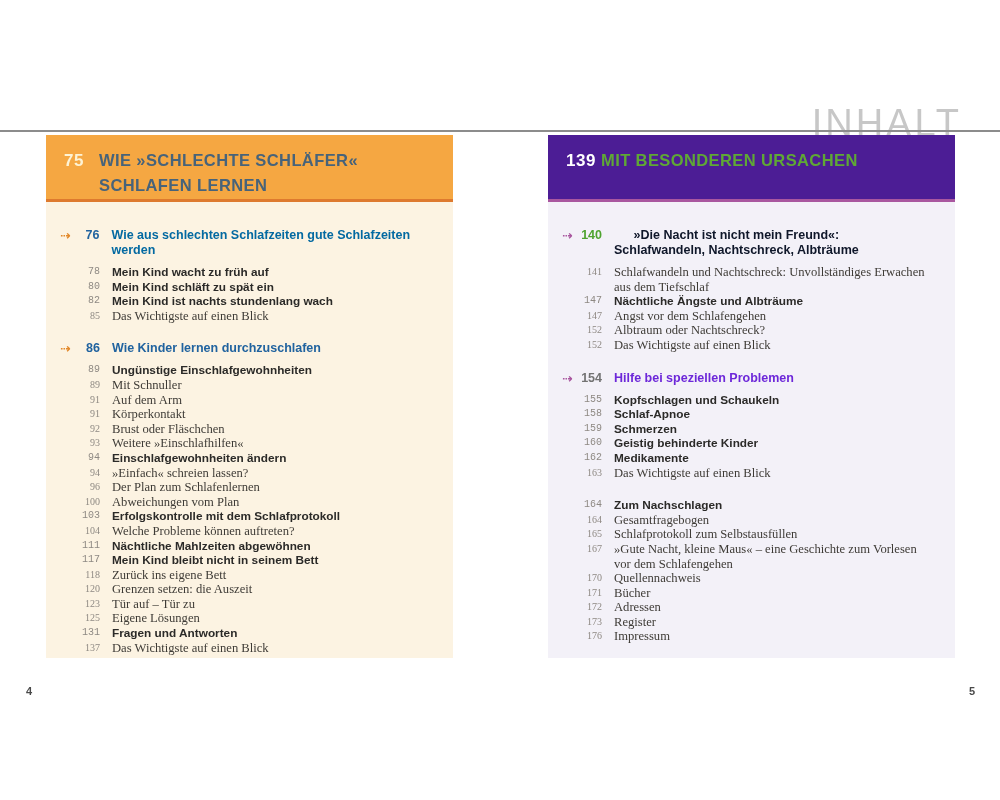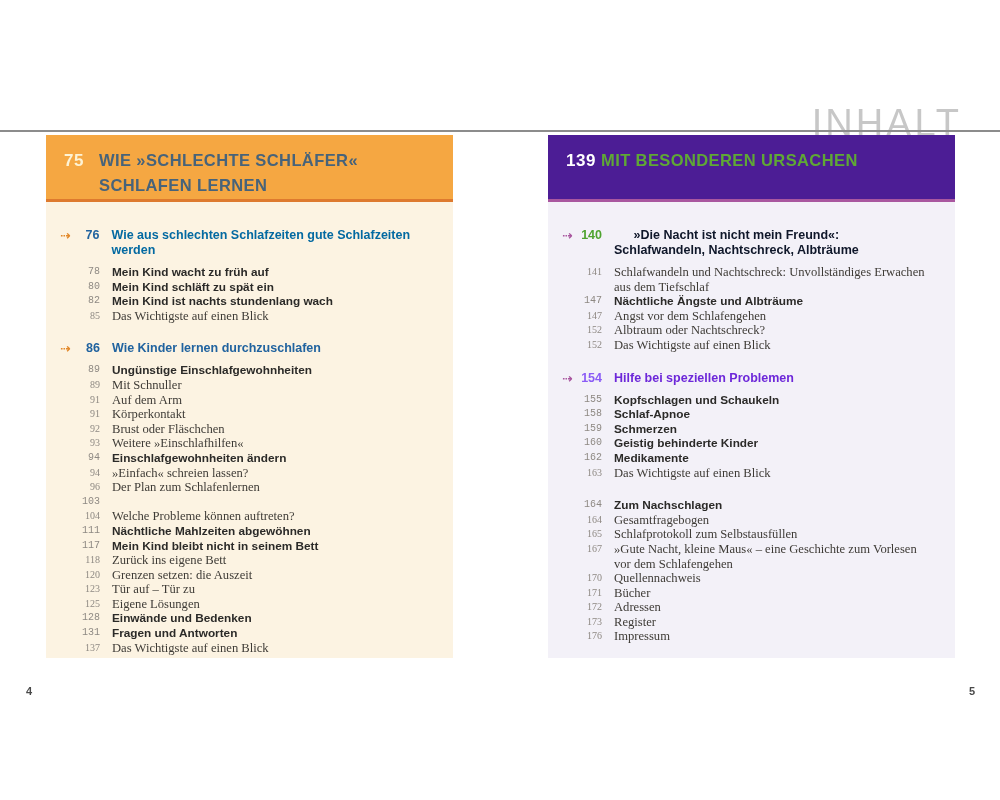--- a/index.html
+++ b/index.html
@@ -172,23 +172,33 @@
             <span class="ln">»Einfach« schreien lassen?</span>
           </span>
         </div>
         <div class="row normal">
           <span class="arrow"></span>
           <span class="num">96</span>
           <span class="text">
             <span class="ln">Der Plan zum Schlafenlernen</span>
           </span>
         </div>
+        <div class="row normal">
+          <span class="arrow"></span>
+          <span class="num">100</span>
+          <span class="text">
+            <span class="ln">Abweichungen vom Plan</span>
+          </span>
+        </div>
         <div class="row bold">
           <span class="arrow"></span>
           <span class="num">103</span>
+          <span class="text">
+            <span class="ln">Erfolgskontrolle mit dem Schlafprotokoll</span>
+          </span>
         </div>
         <div class="row normal">
           <span class="arrow"></span>
           <span class="num">104</span>
           <span class="text">
             <span class="ln">Welche Probleme können auftreten?</span>
           </span>
         </div>
         <div class="row bold">
           <span class="arrow"></span>
@@ -223,27 +233,20 @@
           <span class="num">123</span>
           <span class="text">
             <span class="ln">Tür auf – Tür zu</span>
           </span>
         </div>
         <div class="row normal">
           <span class="arrow"></span>
           <span class="num">125</span>
           <span class="text">
             <span class="ln">Eigene Lösungen</span>
-          </span>
-        </div>
-        <div class="row bold">
-          <span class="arrow"></span>
-          <span class="num">128</span>
-          <span class="text">
-            <span class="ln">Einwände und Bedenken</span>
           </span>
         </div>
         <div class="row bold">
           <span class="arrow"></span>
           <span class="num">131</span>
           <span class="text">
             <span class="ln">Fragen und Antworten</span>
           </span>
         </div>
         <div class="row normal">
@@ -302,21 +305,21 @@
         </div>
         <div class="row normal">
           <span class="arrow"></span>
           <span class="num">152</span>
           <span class="text">
             <span class="ln">Das Wichtigste auf einen Blick</span>
           </span>
         </div>
         <div class="row section gap">
           <span class="arrow" style="color: rgb(169, 87, 159);">⇢</span>
-          <span class="num" style="color: #8b5cf6;">154</span>
+          <span class="num" style="color: #737373;">154</span>
           <span class="text" style="color: #6d28d9;">
             <span class="ln">Hilfe bei speziellen Problemen</span>
           </span>
         </div>
         <div class="row bold">
           <span class="arrow"></span>
           <span class="num">155</span>
           <span class="text">
             <span class="ln">Kopfschlagen und Schaukeln</span>
           </span>

